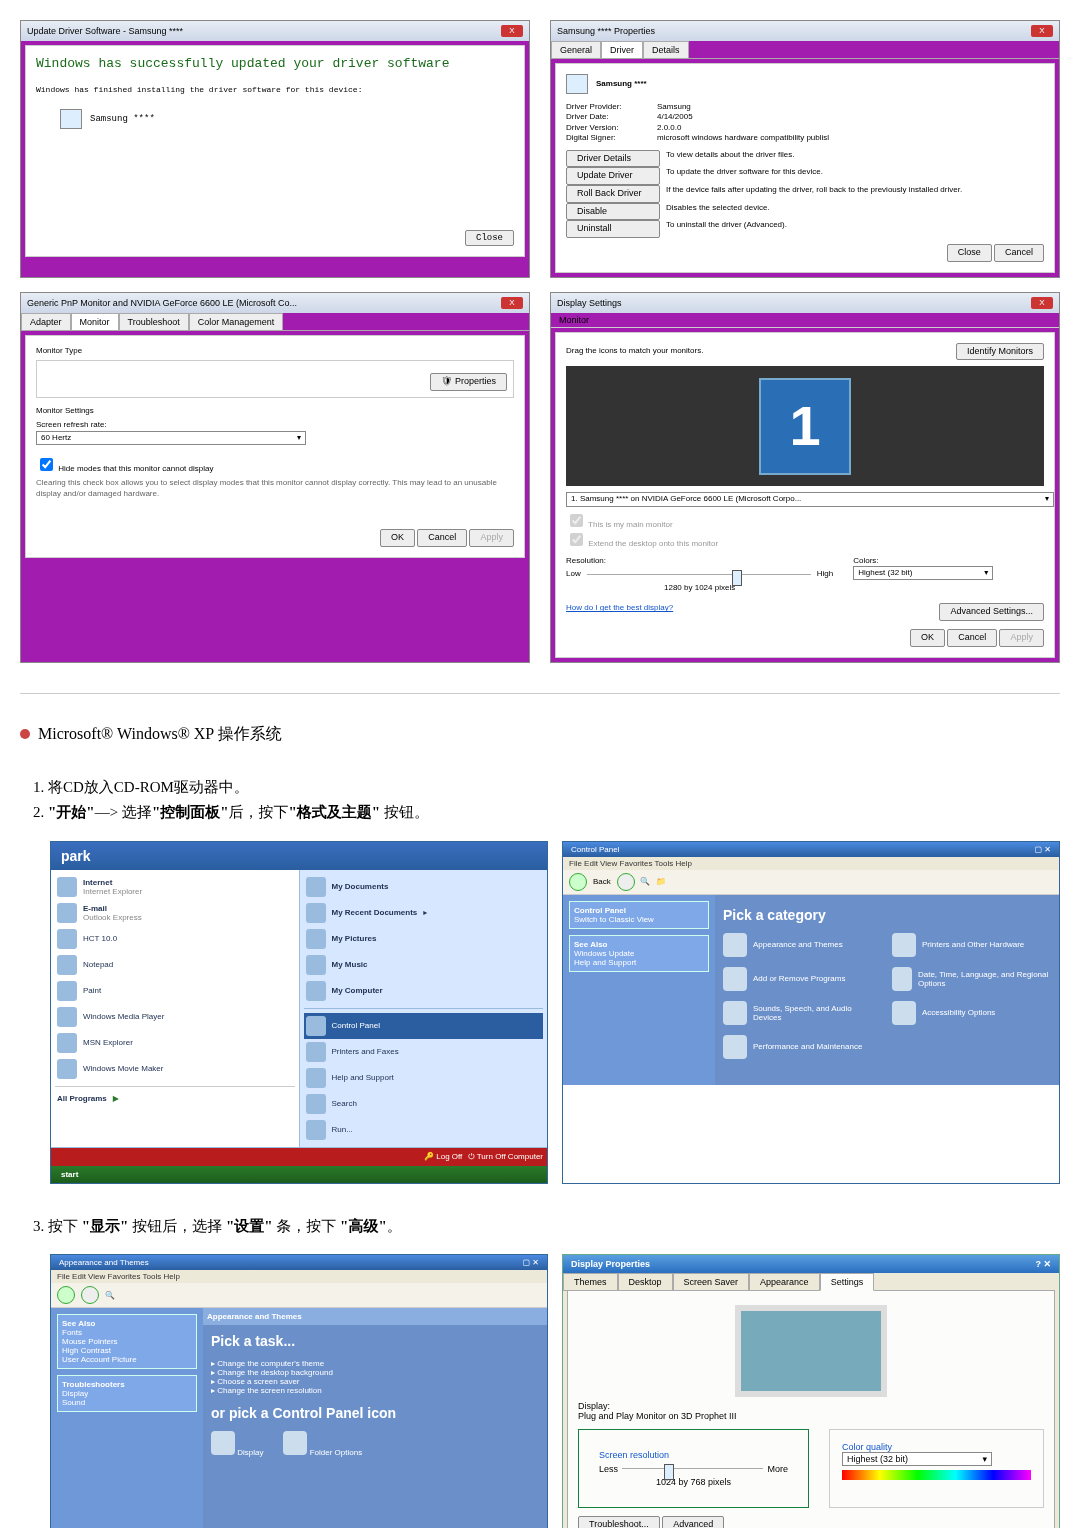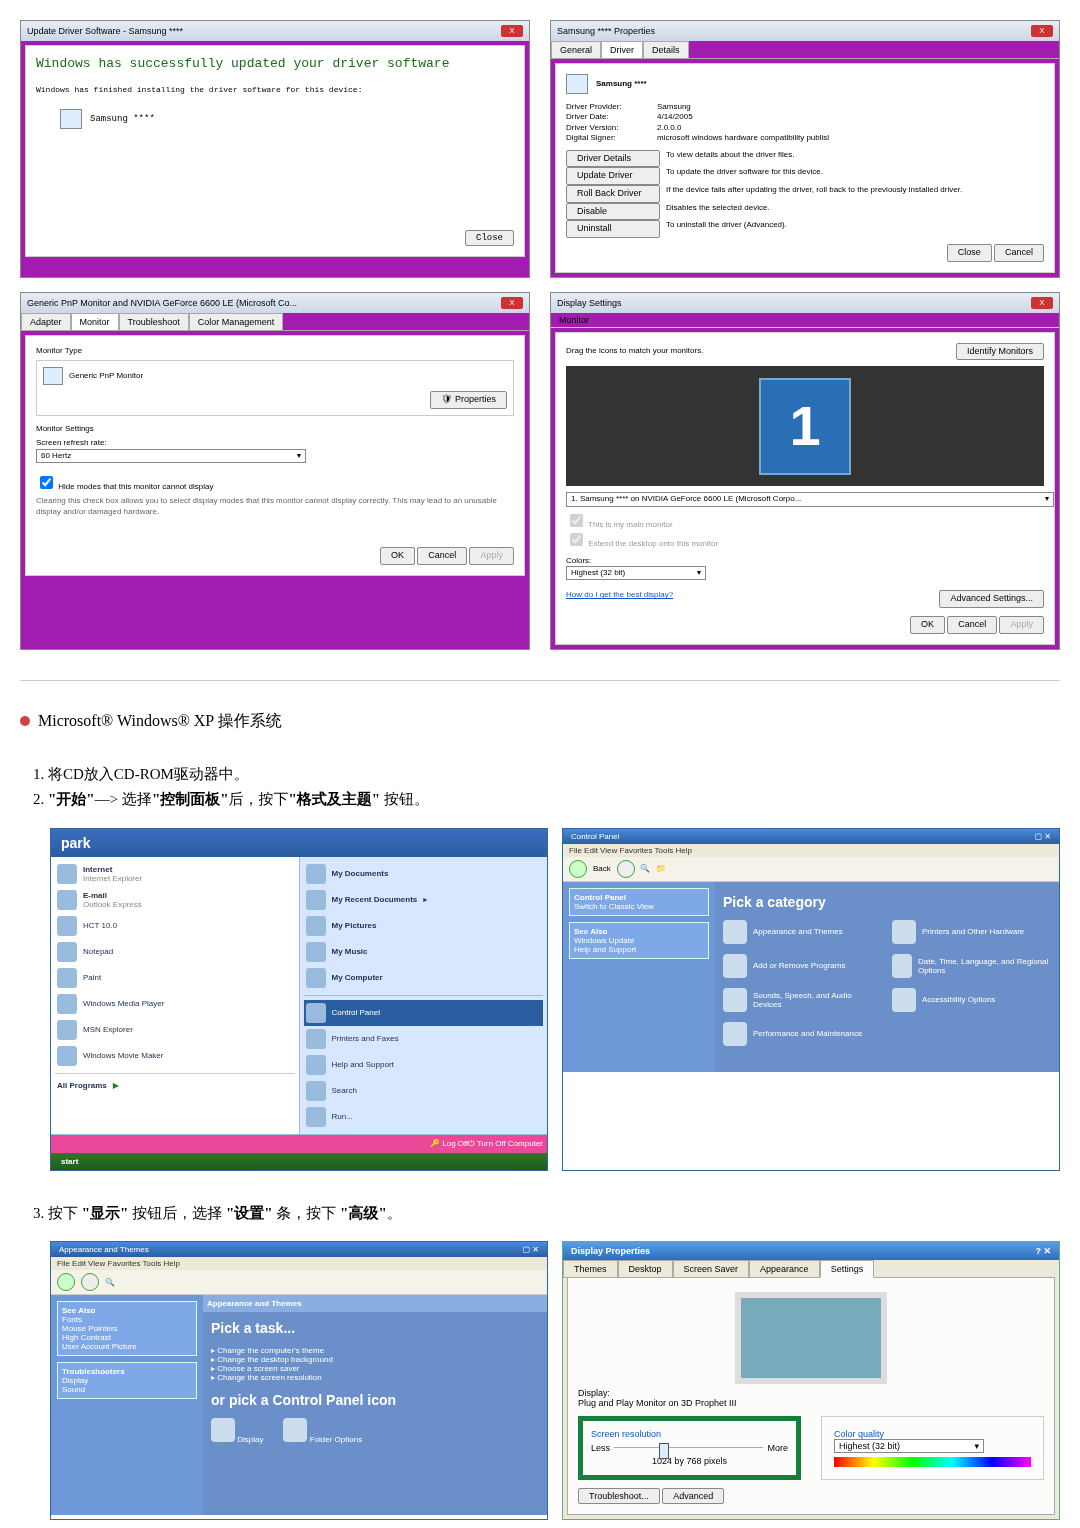--- a/index.html
+++ b/index.html
@@ -67,21 +67,21 @@
   .xpshot .head {
     background:linear-gradient(#3a6ebf,#2a5ea0);
     color:#fff; padding:6px 10px; font-size:14px; font-weight:bold;
   }
   .xpshot .twocol { display:flex;}
   .xpshot .leftc { background:#fff; flex:1; padding:4px; border-right:1px solid #9bd;}
   .xpshot .rightc { background:#d6e7ff; flex:1; padding:4px;}
   .xpshot .item { display:flex; align-items:center; gap:6px; padding:3px 2px; color:#235;}
   .xpshot .item .ic { width:20px;height:20px;background:#9bd;border-radius:3px;}
   .xpshot .item.sel { background:#2a5ea0; color:#fff;}
-  .xpshot .foot { border-top:1px solid #9bd; padding:4px; display:flex; justify-content:flex-end; gap:0; color:#fff; background:#ec4899;}
+  .xpshot .foot { border-top:1px solid #9bd; padding:4px; display:flex; justify-content:flex-end; gap:6px; color:#fff; background:#b91c1c;}
   .startbar { background:linear-gradient(#2a7a2a,#1c5c1c); color:#fff; padding:4px 10px; font-weight:bold;}
 
   
   .cpwin { flex:1; border:1px solid #369; font-size:8px;}
   .cpwin .cptb { background:linear-gradient(#4a8ae0,#2a5ea0); color:#fff; padding:3px 8px; display:flex; justify-content:space-between;}
   .cpwin .cpmenu { background:#ece9d8; padding:2px 6px; color:#333;}
   .cpwin .cptool { background:#f5f3e9; padding:3px 6px; display:flex; gap:6px; align-items:center; border-bottom:1px solid #ccc;}
   .cpwin .cptool .circ{width:16px;height:16px;border-radius:50%;border:1px solid #3a3;background:#cfc;}
   .cpwin .split { display:flex; height:190px;}
   .cpwin .side { width:140px; background:#6f98d8; color:#fff; padding:6px;}
@@ -200,24 +200,20 @@
       </div>
       <div class="tabs">
         <span>Adapter</span>
         <span class="active">Monitor</span>
         <span>Troubleshoot</span>
         <span>Color Management</span>
       </div>
       <div class="body smaller">
         <div>Monitor Type</div>
         <div style="border:1px solid #ccc;padding:6px;margin:4px 0 8px;">
-          <div style="display:flex;gap:6px;align-items:center;">
-            <span style="width:18px;height:16px;border:1px solid #888;background:#def;"></span>
-            <span>Generic PnP Monitor</span>
-          </div>
           <div style="text-align:right;margin-top:6px;">
             <span class="btn">
               <span>🛡</span>
               <span>Properties</span>
             </span>
           </div>
         </div>
         <div>Monitor Settings</div>
         <div style="margin-top:4px;">Screen refresh rate:</div>
         <div class="dropdown">
@@ -257,20 +253,31 @@
         </div>
         <div style="margin-top:4px;color:#999;">
           <input type="checkbox" checked="" disabled="" style="">
           <span>This is my main monitor</span>
         </div>
         <div style="color:#999;">
           <input type="checkbox" checked="" disabled="" style="">
           <span>Extend the desktop onto this monitor</span>
         </div>
         <div style="display:flex;gap:20px;margin-top:6px;">
+          <div style="flex:1.4;">
+            <div>Resolution:</div>
+            <div style="display:flex;align-items:center;gap:6px;">
+              <span>Low</span>
+              <div class="slider-track" style="flex:1;">
+                  <div class="thumb"></div>
+                </div>
+              <span>High</span>
+            </div>
+            <div style="text-align:center;">1280 by 1024 pixels</div>
+          </div>
           <div style="flex:1;">
             <div>Colors:</div>
             <div class="dropdown" style="width:130px;">
               <span>Highest (32 bit)</span>
               <span>▾</span>
             </div>
           </div>
         </div>
         <div style="display:flex;justify-content:space-between;margin-top:10px;">
           <span style="color:#15c;text-decoration:underline;">How do I get the best display?</span>
@@ -520,21 +527,21 @@
       <span>Appearance</span>
       <span class="active">Settings</span>
     </div>
     <div class="dpbody">
       <div class="monimg">
           <div class="m"></div>
         </div>
       <div>Display:</div>
       <div>Plug and Play Monitor on 3D Prophet III</div>
       <div class="ctrls">
-        <div class="ccol" style="border:5px solid #15803d;padding:8px;">
+        <div class="ccol" style="border:1px solid #15803d;padding:20px;">
           <div style="color:#15c;">Screen resolution</div>
           <div style="display:flex;align-items:center;gap:4px;">
             <span>Less</span>
             <div class="slider-track" style="flex:1;">
                 <div class="thumb" style="left:30%;"></div>
               </div>
             <span>More</span>
           </div>
           <div style="text-align:center;">1024 by 768 pixels</div>
         </div>

